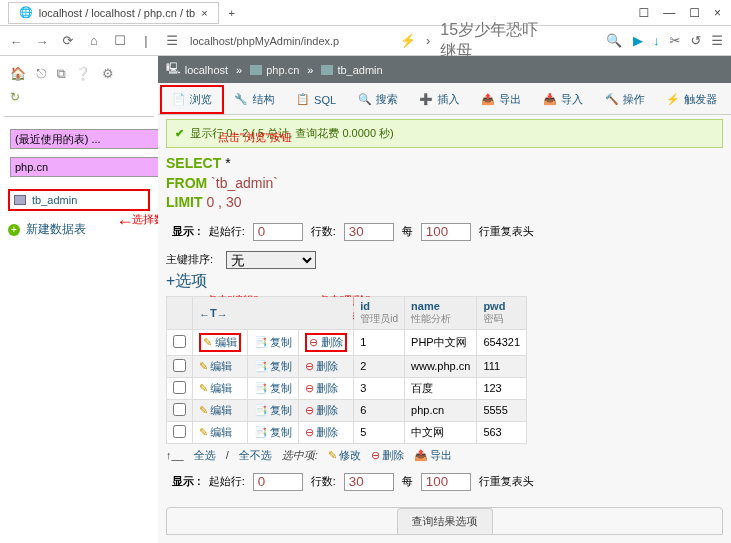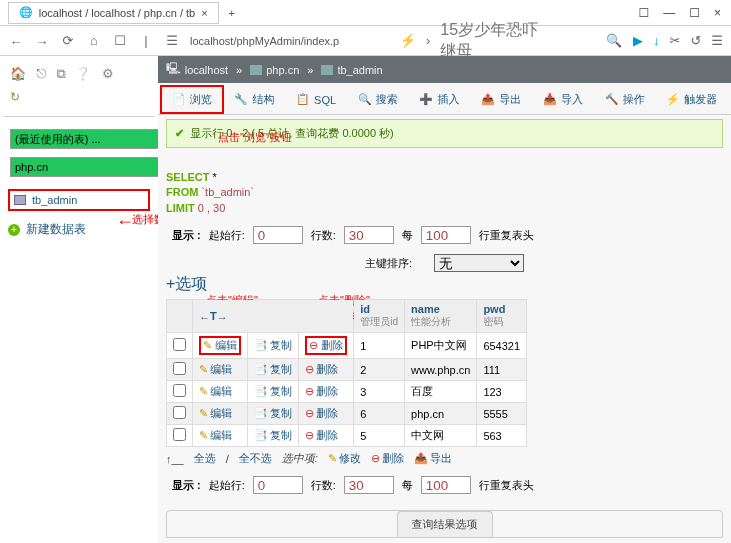--- a/index.html
+++ b/index.html
@@ -21,53 +21,53 @@
 
 .app { display: flex; height: calc(543px - 56px); }
 .sidebar { width: 158px; background: #fff; border-right: 0; padding: 6px 4px; }
 .logo { font-size: 18px; font-weight: bold; padding: 2px 6px 8px; }
 .logo .php { color: #666; }
 .logo .my { color: #e77400; }
 .logo .admin { color: #6a9a2f; }
 .side-icons { display: flex; gap: 10px; padding: 4px 6px 6px; color: #888; font-size: 13px; }
 .side-icons2 { padding: 2px 6px 8px; color: #7a9a3a; font-size: 12px; }
 .side-divider { height: 1px; background: #ccc; margin: 4px 0 8px; }
-.select { width: 164px; height: 20px; margin: 4px 6px; font-size: 11px; border: 1px solid #999; background: #22c55e; }
+.select { width: 164px; height: 20px; margin: 4px 6px; font-size: 11px; border: 1px solid #999; background: #f0abfc; }
 .tree-item { margin: 8px 4px 4px; padding: 3px 4px; border: 2px solid #e00; color: #235a81; display: flex; align-items: center; gap: 6px; }
 .tree-icon { width: 12px; height: 10px; background: #aac; border: 1px solid #668; }
 .new-db { margin: 10px 4px; display: flex; align-items: center; gap: 6px; font-size: 12px; color: #235a81; }
 .plus-icon { width: 12px; height: 12px; border-radius: 50%; background: #6b0; color: #fff; text-align: center; line-height: 12px; font-size: 10px; }
 
 .anno { color: #e00; font-size: 11px; position: absolute; }
 .arrow-left { color: #e00; font-size: 18px; position: absolute; }
 
 .main { flex: 1; background: #f7f7f7; padding: 0; overflow: hidden; position: relative; }
 .breadcrumb { background: #676e72; color: #fff; padding: 4px 8px; font-size: 11px; display: flex; gap: 8px; align-items: center; }
 .bc-item { display: flex; align-items: center; gap: 4px; color: #eee; }
 .bc-icon { width: 12px; height: 10px; background: #8aa; }
 
 .pma-tabs { background: #f6f6f6; border-bottom: 1px solid #ccc; display: flex; padding: 2px 2px 0; gap: 0; }
 .pma-tab { padding: 5px 10px; display: flex; align-items: center; gap: 4px; color: #235a81; font-size: 11px; border: 1px solid transparent; cursor: pointer; }
 .pma-tab.highlight { border: 2px solid #e00; }
 
 .msg-bar { margin: 4px 8px 2px; padding: 6px 8px; background: #ecf9d6; border: 1px solid #b6d67c; color: #3a6b00; font-size: 11px; display: flex; align-items: center; gap: 6px; }
 .check-icon { color: #4a0; font-weight: bold; }
 
-.sql-box { margin: 22px 8px 4px; font-family: monospace; font-size: 11px; line-height: 1.4; }
+.sql-box { margin: 6px 8px 4px; font-family: monospace; font-size: 14px; line-height: 1.4; }
 .kw { color: #6a0; font-weight: bold; }
 .tbl { color: #a44; }
 .num { color: #a44; }
 
 .tool-links { margin: 4px 8px; font-size: 11px; color: #235a81; text-align: right; padding: 4px; border: 1px solid #ddd; background: #f5f5f5; }
 .tool-links input { vertical-align: middle; }
 
 .nav-bar { margin: 4px 8px; padding: 6px; display: flex; align-items: center; gap: 8px; font-size: 11px; }
 .nav-bar input.num { width: 50px; height: 18px; border: 1px solid #999; text-align: left; padding: 0 4px; }
 
-.sort-bar { margin: 2px 8px; font-size: 11px; display: flex; align-items: center; gap: 22px; justify-content: center; }
+.sort-bar { margin: 2px 8px; font-size: 11px; display: flex; align-items: center; gap: 13px; }
 .sort-bar select { height: 18px; border: 1px solid #666; width: 90px; }
 
 .options-row { margin: 2px 8px 4px; font-size: 16px; color: #235a81; }
 
 .data-table { margin: 2px 8px; border-collapse: collapse; font-size: 11px; }
 .data-table th, .data-table td { border: 1px solid #ddd; padding: 3px 6px; text-align: left; background: #fff; }
 .data-table th { background: #eee; color: #235a81; position: relative; }
 .data-table th .sub { color: #888; font-weight: normal; display: block; font-size: 10px; }
 .data-table tr.alt td { background: #f1f1f1; }
 .row-action { color: #235a81; display: inline-flex; align-items: center; gap: 2px; }

